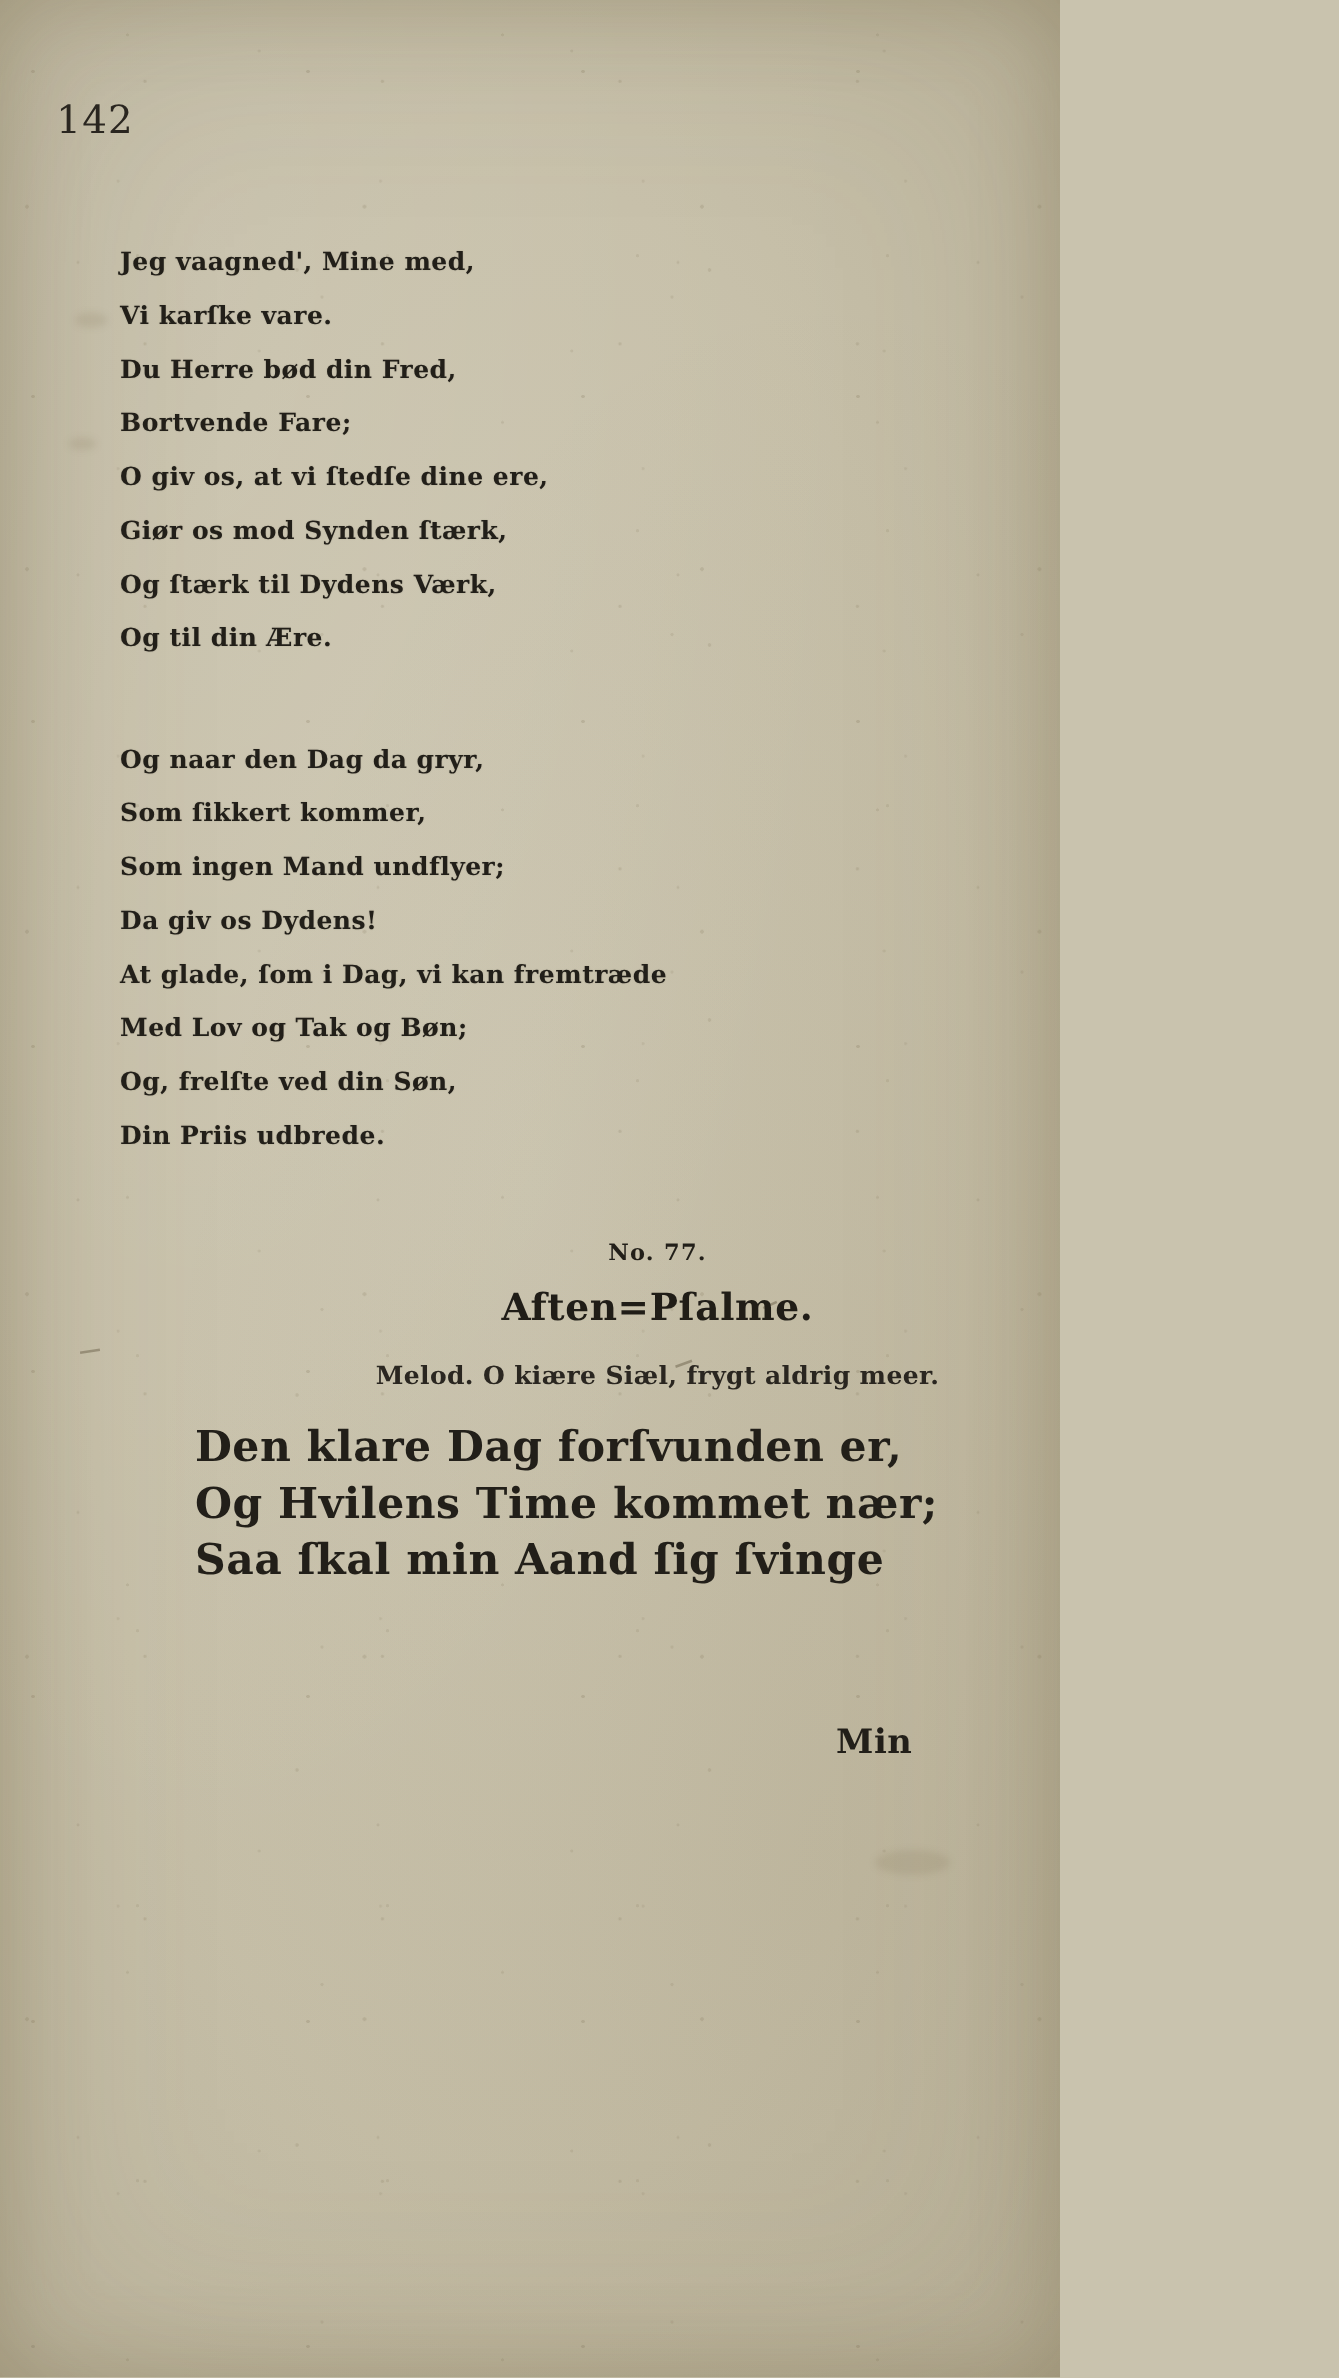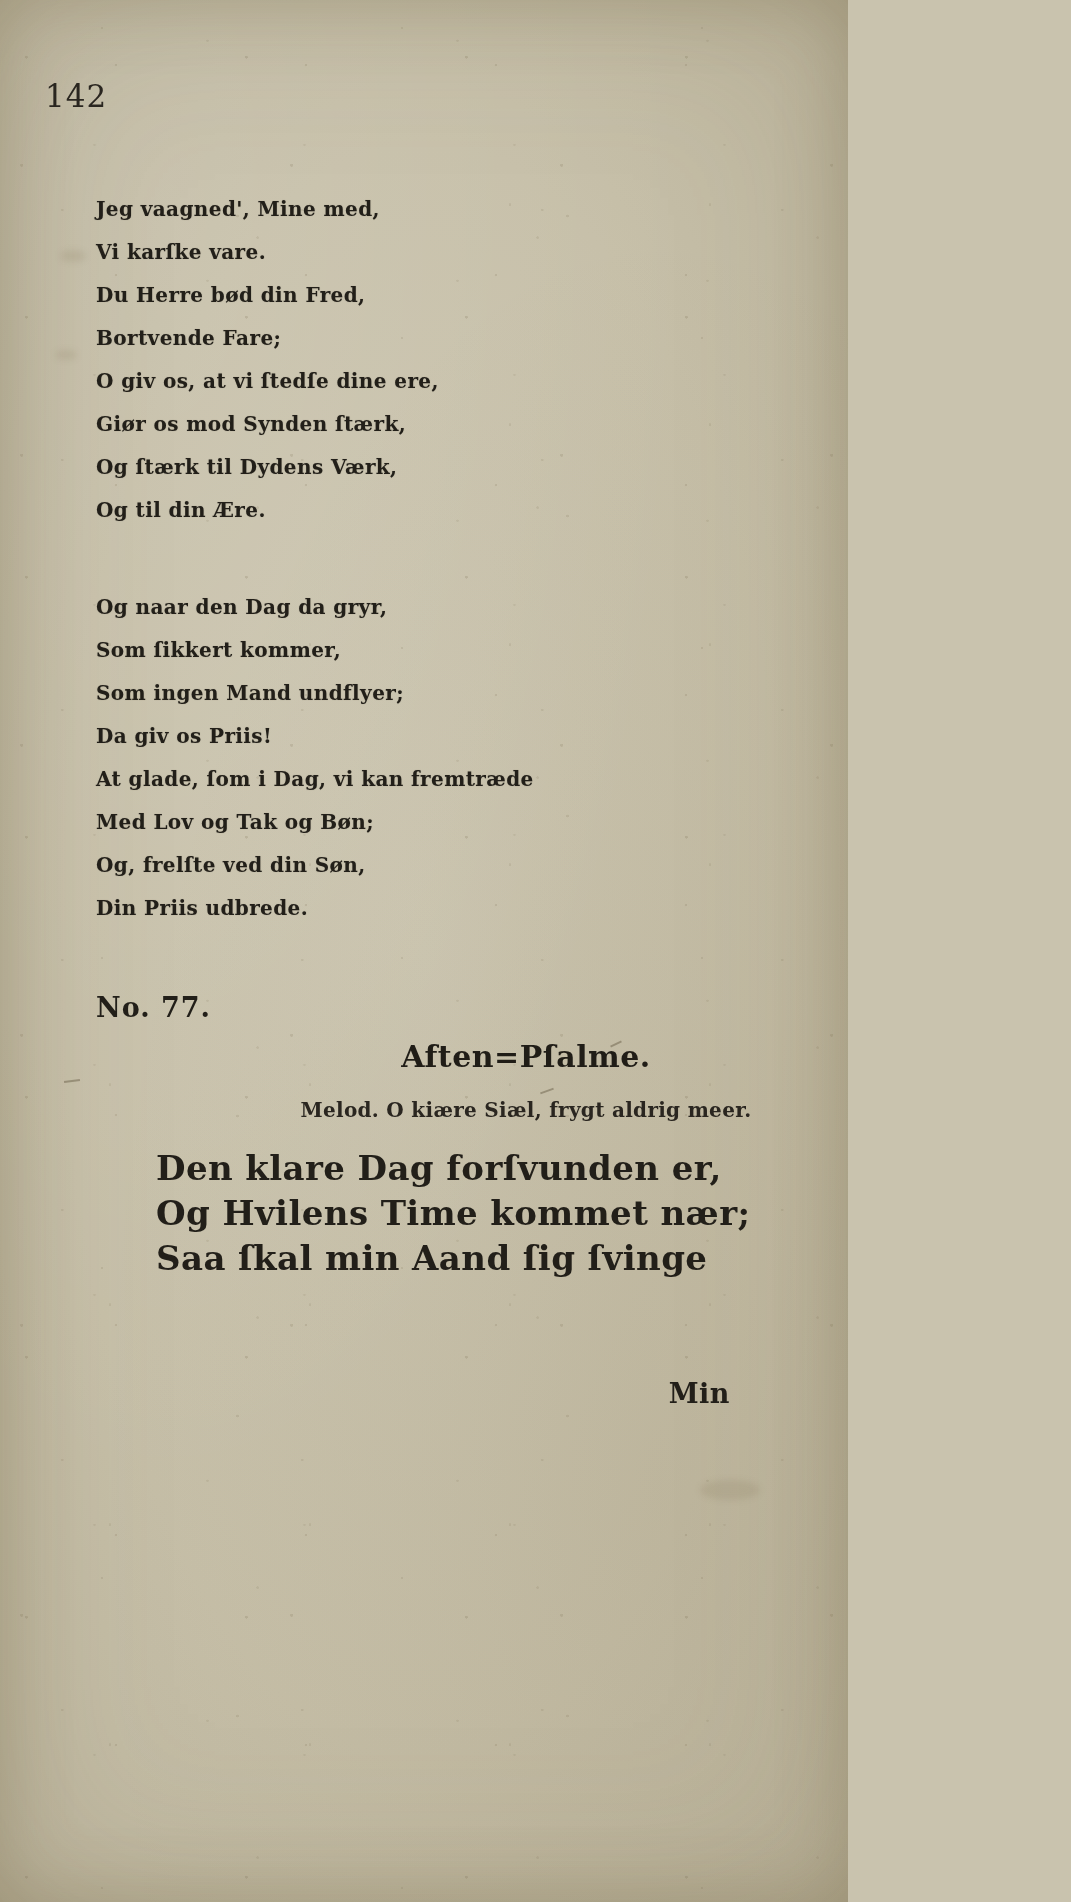--- a/index.html
+++ b/index.html
@@ -81,23 +81,24 @@
     white-space: pre;
     text-shadow: 0 0 1px rgba(40,35,25,.25);
   }
 
   .stanza-gap { height: 54px; }
 
   .no-head {
     margin-top: 62px;
     font-family: "DejaVu Serif", serif;
     font-weight: 700;
-    font-size: 27px;
+    font-size: 18px;
     letter-spacing: 1px;
     color: #221f19;
+    text-align: center;
   }
   .title {
     margin-top: 16px;
     font-family: "DejaVu Serif", serif;
     font-weight: 700;
     font-size: 30px;
     letter-spacing: .5px;
     color: #201d17;
     text-align: center;
   }
@@ -175,21 +176,21 @@
         <div class="line">Og ſtærk til Dydens Værk,</div>
         <div class="line">Og til din Ære.</div>
       </div>
 
       <div class="stanza-gap"></div>
 
       <div>
         <div class="line">Og naar den Dag da gryr,</div>
         <div class="line">Som ſikkert kommer,</div>
         <div class="line">Som ingen Mand undflyer;</div>
-        <div class="line">Da giv os Priis!</div>
+        <div class="line">Da giv os Dydens!</div>
         <div class="line">At glade, ſom i Dag, vi kan fremtræde</div>
         <div class="line">Med Lov og Tak og Bøn;</div>
         <div class="line">Og, frelſte ved din Søn,</div>
         <div class="line">Din Priis udbrede.</div>
       </div>
 
       <div class="no-head">No. 77.</div>
       <div class="title">Aften=Pſalme.</div>
       <div class="melody">Melod.  O kiære Siæl, frygt aldrig meer.</div>
 

